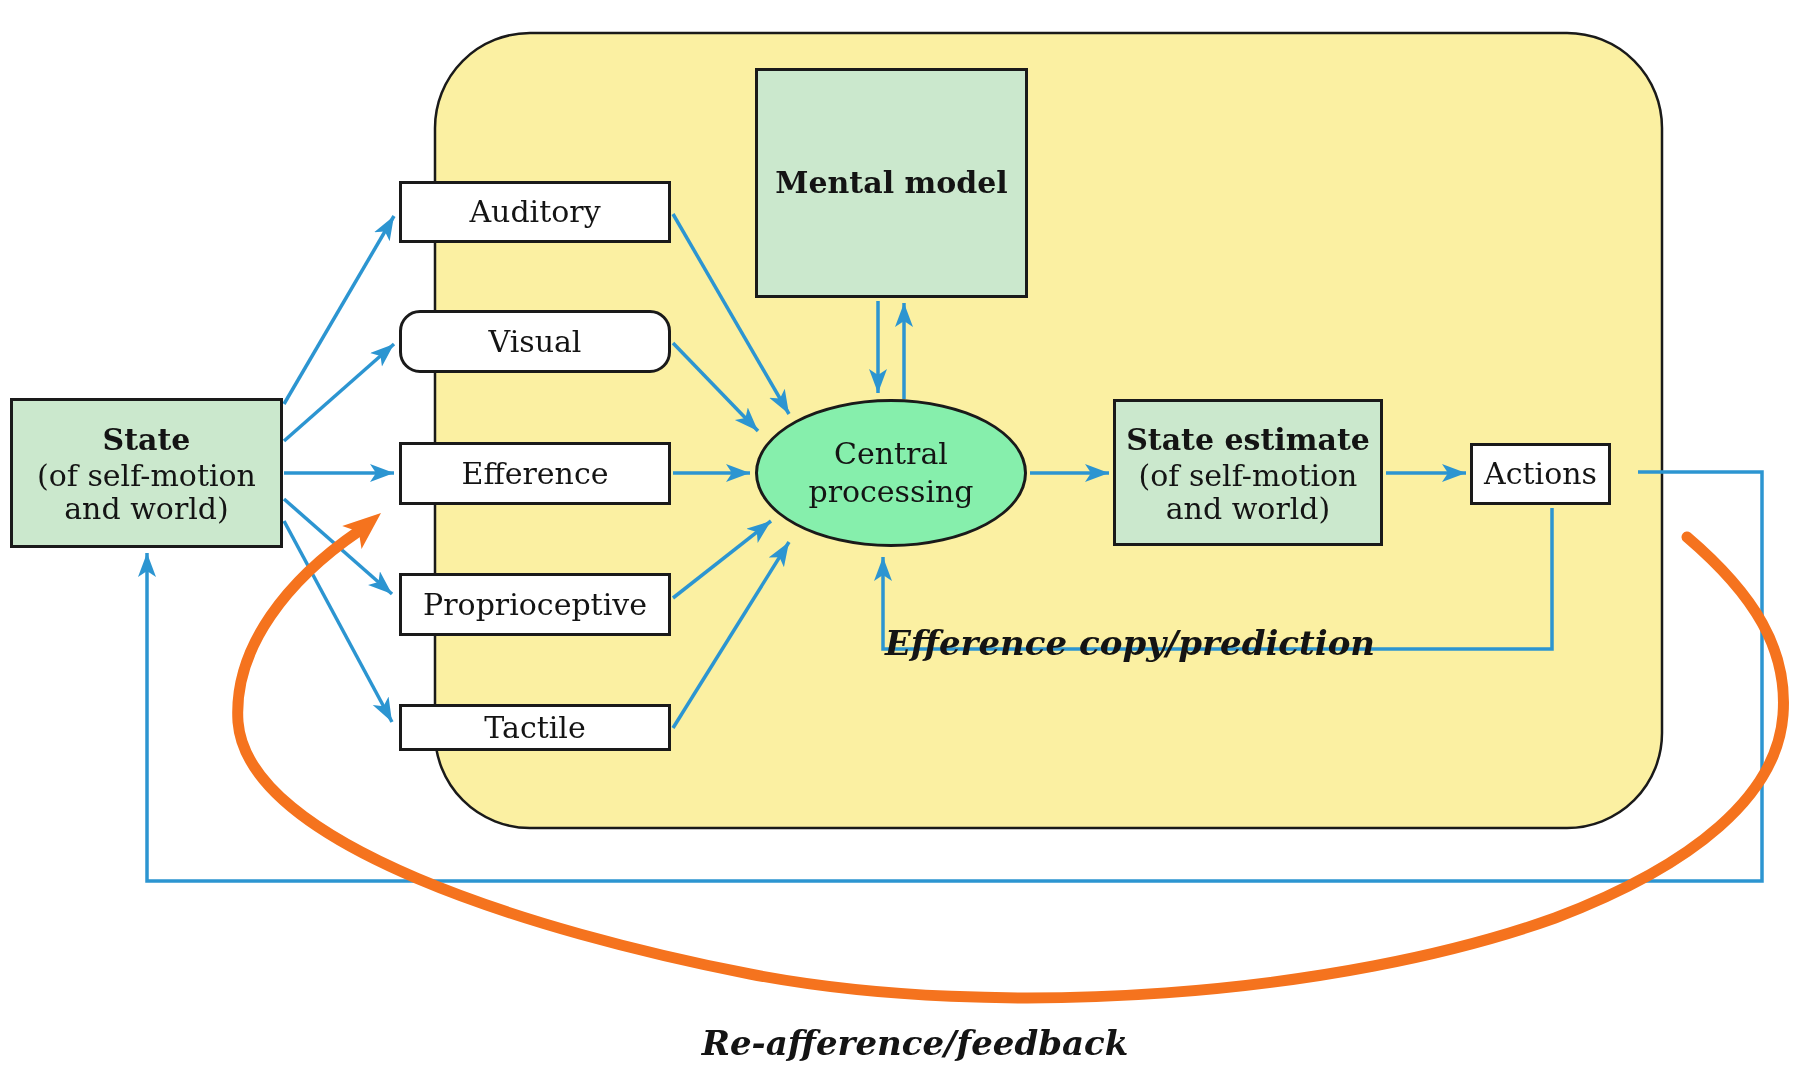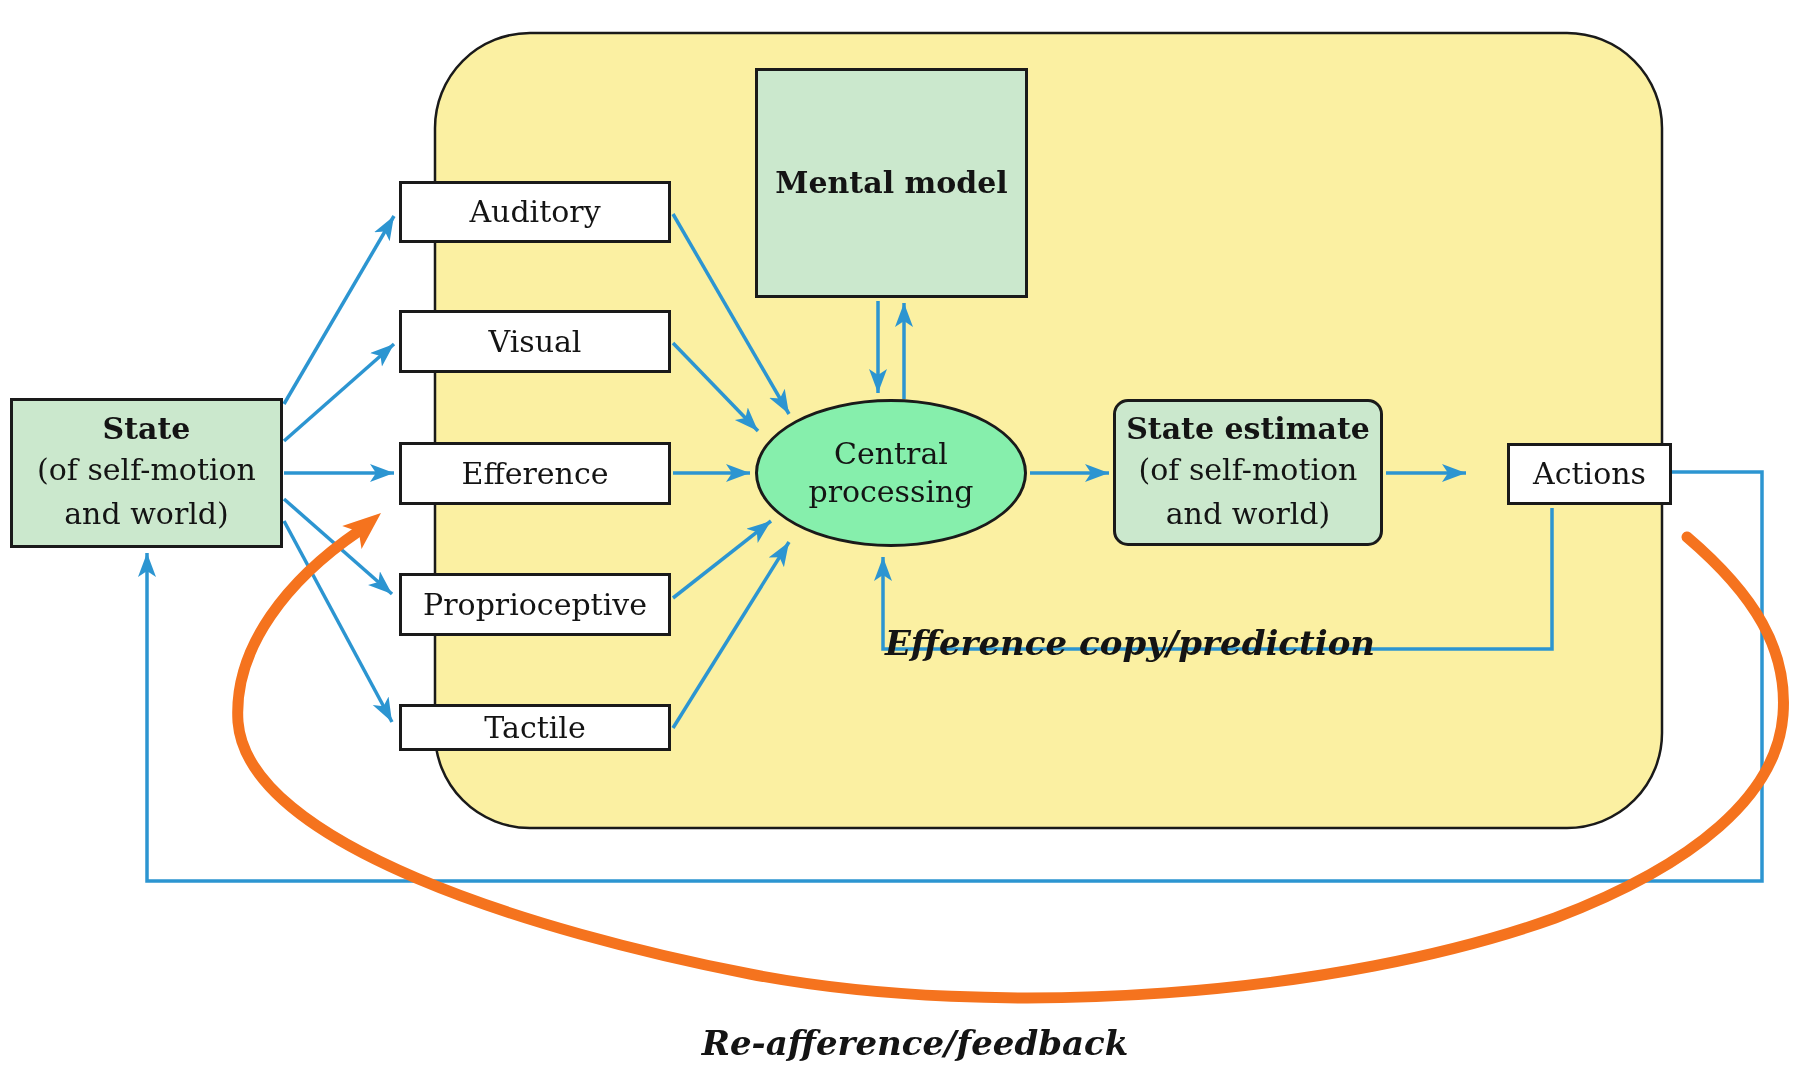--- a/index.html
+++ b/index.html
@@ -12,21 +12,21 @@
     position:absolute;box-sizing:border-box;border:3px solid #1a1a1a;
     display:flex;flex-direction:column;align-items:center;justify-content:center;
     text-align:center;font-size:30px;line-height:38px;
   }
   .white-box{background:#ffffff;}
   .green-box{background:#CBE8CD;}
   .ellipse{background:#86efac;border-radius:50%;}
   .title{font-weight:bold;}
   .pre{white-space:pre-line;}
   .mental .pre{line-height:44px;}
-  .state .pre,.estimate .pre{line-height:44px;}
+  .state .pre,.estimate .pre{line-height:33px;}
   .flow-label{
     position:absolute;font-style:italic;font-weight:600;font-size:34px;
     text-align:center;white-space:nowrap;
   }
 </style>
 </head>
 <body>
 
 <div class="canvas">
 
@@ -74,21 +74,21 @@
 
   <div class="box green-box state" style="left:10px;top:398px;width:273px;height:150px;">
     <span class="title">State</span>
     <span class="pre">(of self-motion
 and world)</span>
   </div>
 
   <div class="box white-box" style="left:399px;top:181px;width:272px;height:62px;">
     <span>Auditory</span>
   </div>
-  <div class="box white-box" style="left:399px;top:310px;width:272px;height:63px;">
+  <div class="box white-box" style="left:399px;top:310px;width:272px;height:63px;border-radius:21px;">
     <span>Visual</span>
   </div>
   <div class="box white-box" style="left:399px;top:442px;width:272px;height:63px;">
     <span>Efference</span>
   </div>
   <div class="box white-box" style="left:399px;top:573px;width:272px;height:63px;">
     <span>Proprioceptive</span>
   </div>
   <div class="box white-box" style="left:399px;top:704px;width:272px;height:47px;">
     <span>Tactile</span>
@@ -96,26 +96,26 @@
 
   <div class="box green-box mental" style="left:755px;top:68px;width:273px;height:230px;gap:36px;">
     <span class="title">Mental model</span>
   </div>
 
   <div class="box ellipse" style="left:755px;top:399px;width:272px;height:148px;">
     <span class="pre">Central
 processing</span>
   </div>
 
-  <div class="box green-box estimate" style="left:1113px;top:399px;width:270px;height:147px;border-radius:15px;">
+  <div class="box green-box estimate" style="left:1113px;top:399px;width:270px;height:147px;">
     <span class="title">State estimate</span>
     <span class="pre">(of self-motion
 and world)</span>
   </div>
 
-  <div class="box white-box" style="left:1470px;top:443px;width:165px;height:62px;margin-left:37px;">
+  <div class="box white-box" style="left:1470px;top:443px;width:141px;height:62px;">
     <span>Actions</span>
   </div>
 
   <div class="flow-label" style="left:880px;top:623px;width:500px;">Efference copy/prediction</div>
   <div class="flow-label" style="left:665px;top:1023px;width:500px;">Re-afference/feedback</div>
 
 </div>
 
 </body></html>

